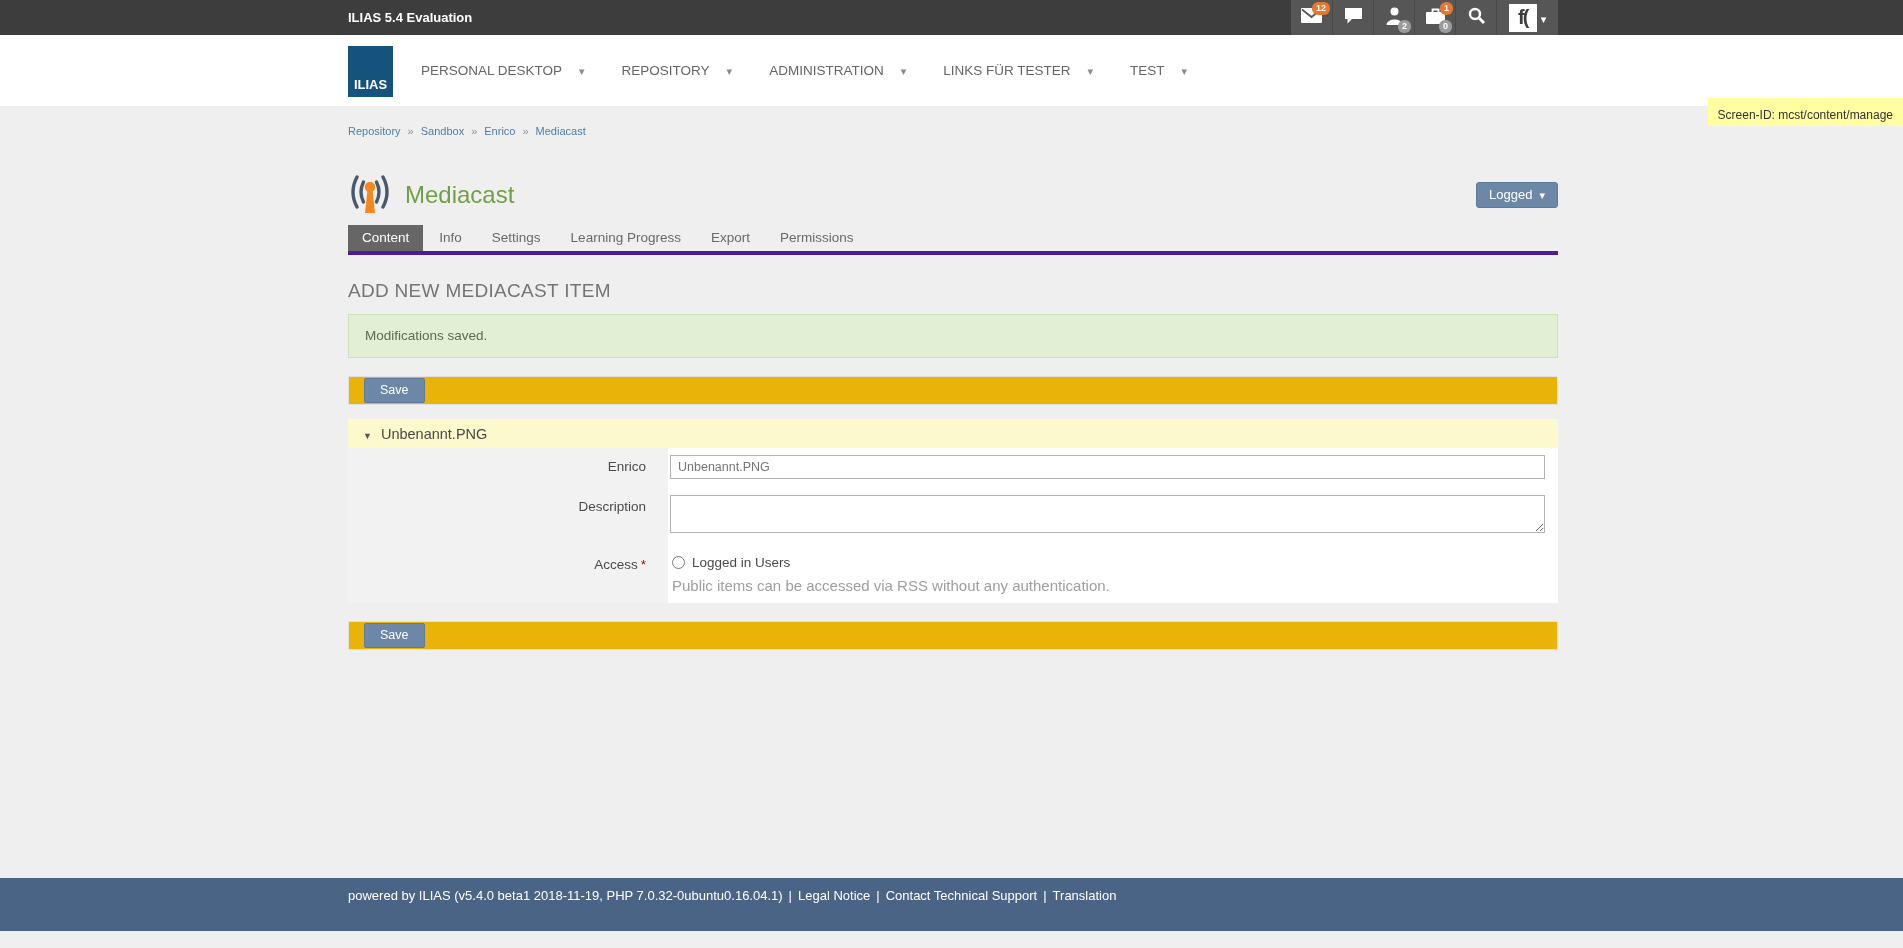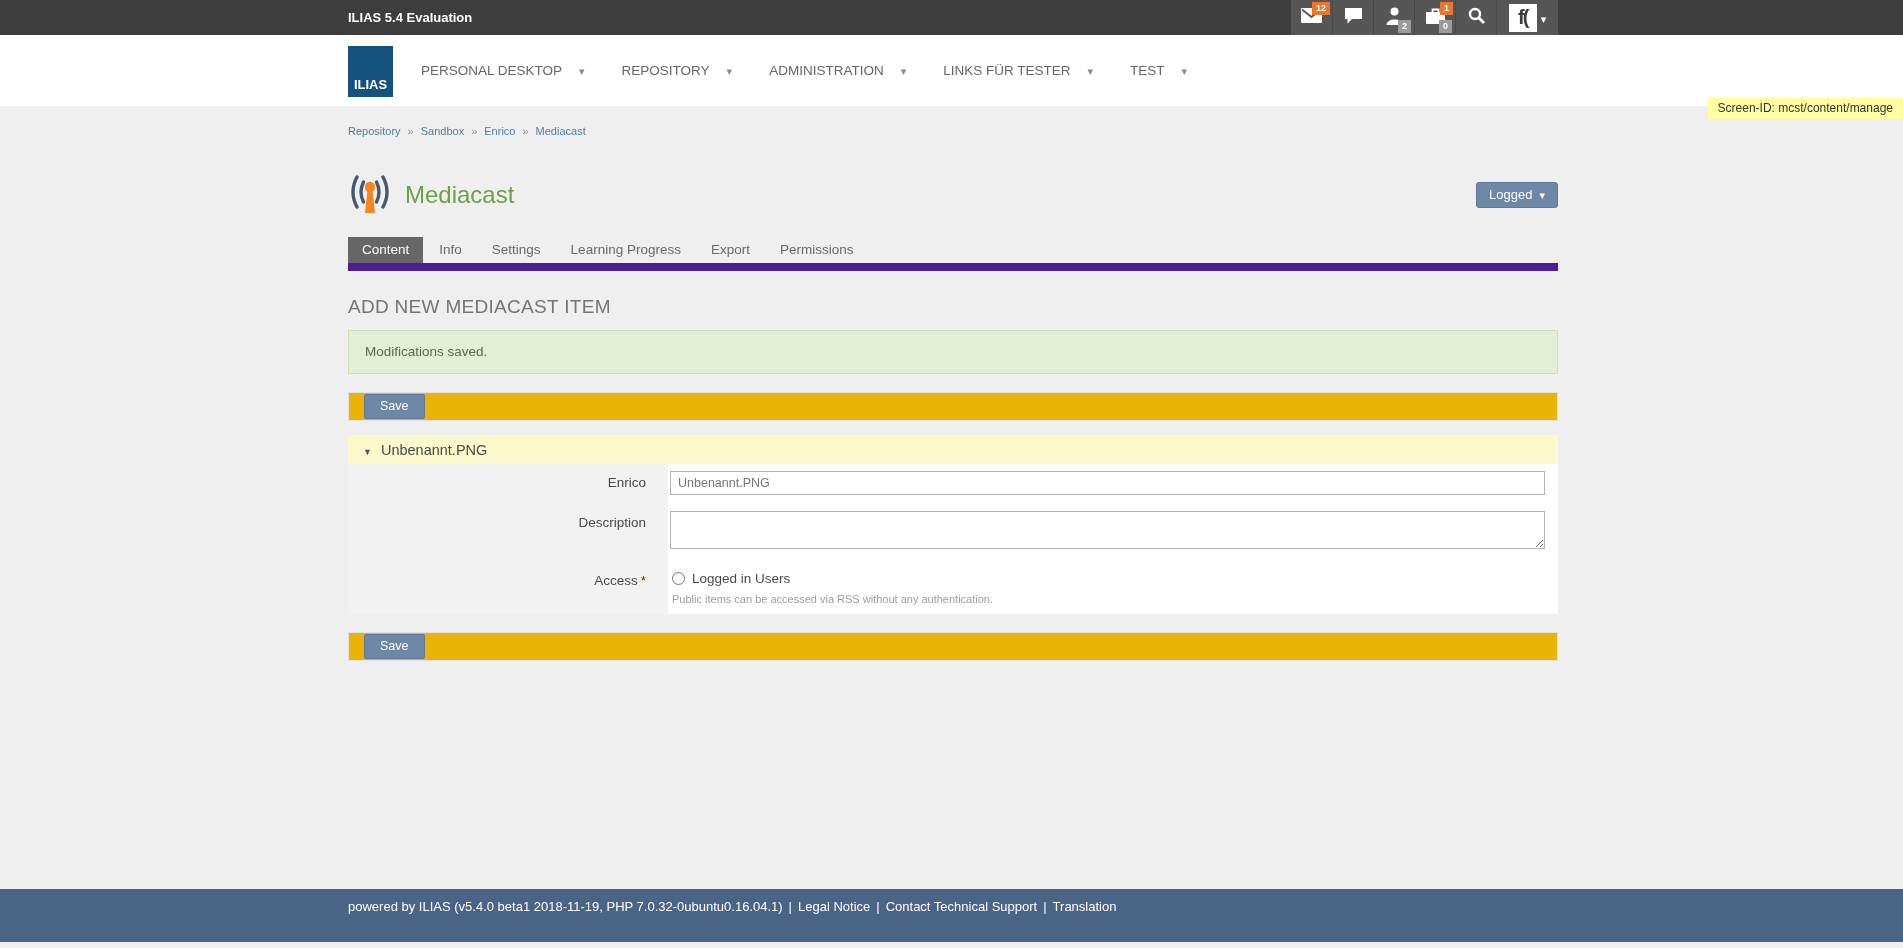--- a/index.html
+++ b/index.html
@@ -12,71 +12,71 @@
     color:#4a4a4a;
   }
   a { text-decoration:none; }
 
   
   .topbar { height:35px; background:#3d3d3d; position:relative; }
   .topbar-title { position:absolute; left:348px; top:0; line-height:35px; color:#fff; font-weight:bold; font-size:13px; }
   .topbar-icons { position:absolute; right:345px; top:0; height:35px; display:flex; background:#565656; }
   .icon-cell { width:41px; height:35px; display:flex; align-items:center; justify-content:center; position:relative; border-left:1px solid #484848; cursor:pointer; }
   .icon-cell:first-child { border-left:none; }
-  .badge { position:absolute; font-size:9px; font-weight:bold; color:#fff; border-radius:0; padding:1px 4px; line-height:1.2; min-width:13px; text-align:center; }
+  .badge { position:absolute; font-size:9px; font-weight:bold; color:#fff; border-radius:6px; padding:1px 4px; line-height:1.2; min-width:13px; text-align:center; }
   .badge-orange { background:#e8762d; top:2px; right:2px; }
   .badge-gray { background:#9b9b9b; bottom:2px; right:3px; }
   .avatar-cell { width:62px; display:flex; align-items:center; justify-content:center; gap:4px; border-left:1px solid #484848; cursor:pointer; }
   .avatar-box { width:28px; height:28px; background:#fff; color:#3d3d3d; font-weight:bold; font-size:20px; display:flex; align-items:center; justify-content:center; overflow:hidden; letter-spacing:-2px; }
   .caret-white::after { content:"▾"; color:#fff; font-size:11px; }
 
   
   .header { height:71px; background:#fff; position:relative; }
   .logo { position:absolute; left:348px; top:11px; width:45px; height:51px; background:#15527c; color:#fff; font-weight:bold; font-size:13px; display:flex; align-items:flex-end; justify-content:center; padding-bottom:5px; cursor:pointer; }
   .nav { position:absolute; left:421px; top:0; height:71px; display:flex; align-items:center; gap:37px; }
   .nav-item { font-size:13.5px; color:#666; cursor:pointer; display:flex; align-items:center; gap:17px; }
   .caret-gray::after { content:"▾"; color:#8a8a8a; font-size:11px; }
 
   
-  .screen-id { position:absolute; right:0; top:98px; background:#ffffa2; color:#333; font-size:12px; padding:3px 10px 4px 10px; z-index:9; }
+  .screen-id { position:absolute; right:0; top:98px; background:#ffffa2; color:#333; font-size:12px; padding:10px 10px 4px 10px; z-index:9; }
 
   
   .content { margin-left:348px; width:1210px; }
   .breadcrumb { padding-top:9px; font-size:11px; line-height:18px; color:#999;margin-top:7px; }
   .breadcrumb a { color:#4d7ea8; }
   .crumb-sep { margin:0 7px; color:#8f8f8f; }
 
   .page-head { margin-top:32px; height:45px; display:flex; justify-content:space-between; align-items:center; }
   .title-wrap { display:flex; align-items:center; gap:13px; }
   .page-title { font-size:24px; color:#6fa045; }
   .btn { background:#6d87a6; color:#fff; border:1px solid #60789a; border-radius:3px; cursor:pointer; font-family:inherit; }
   .actions-btn { font-size:13px; padding:4px 12px 5px 12px; display:flex; align-items:center; gap:7px; }
 
-  .tabs { margin-top:20px; border-bottom:8px solid #4c1d95; display:flex; }
+  .tabs { margin-top:8px; border-bottom:4px solid #4c1d95; display:flex; }
   .tab { padding:5px 14px 5px 14px; font-size:13.5px; color:#696969; margin-right:2px; cursor:pointer; line-height:16px; }
   .tab.active { background:#666; color:#fff; }
 
   .heading { margin-top:25px; font-size:19px; color:#757575; letter-spacing:0.3px; height:22px; }
 
   .success { margin-top:12px; background:#e2efd5; border:1px solid #cde0ba; color:#5a6a55; font-size:13.5px; padding:12px 16px; line-height:18px; }
 
   .panel-strip { margin-top:18px; background:#eab308; border:1px solid #e1e1e1; padding:8px 15px; height:29px; display:flex; align-items:center; }
   .save-btn { font-size:12.5px; padding:4px 15px 5px 15px; border-radius:2px; }
 
   .section-head { margin-top:14px; background:#fcf9cc; height:29px; padding:0 15px; font-size:14.5px; color:#4a4a4a; display:flex; align-items:center; gap:9px; cursor:pointer; }
   .tri-down::after { content:"▼"; font-size:9px; color:#555; }
 
   .form-row { display:flex; }
   .form-label { width:320px; background:#f2f2f2; text-align:right; padding:11px 22px 0 0; font-size:13.5px; color:#4a4a4a; flex-shrink:0; }
   .form-field { flex:1; background:#fff; padding:7px 13px 9px 2px; }
   .text-input { width:100%; height:24px; border:1px solid #b3b3b3; font-size:12.5px; color:#767676; padding:2px 7px; font-family:inherit; background:#fff; }
   .desc-area { width:100%; height:38px; border:1px solid #b3b3b3; font-size:12.5px; color:#555; font-family:inherit; resize:both; }
   .radio-row { display:flex; align-items:center; gap:7px; font-size:13.5px; color:#4a4a4a; margin:2px 0 7px 2px; }
   .radio-row input { margin:0; }
-  .byline { font-size:11px; color:#9e9e9e; margin-top:7px; margin-left:2px; }
+  .byline { font-size:15px; color:#9e9e9e; margin-top:7px; margin-left:2px; }
   .required { color:#c00000; margin-left:3px; }
 
   .spacer { height:228px; }
 
   
   .footer { height:53px; background:#4a6486; position:relative; }
   .footer-text { position:absolute; left:348px; top:10px; color:#fff; font-size:13px; }
   .footer-text a { color:#fff; }
   .foot-sep { margin:0 6px; }
 </style>

